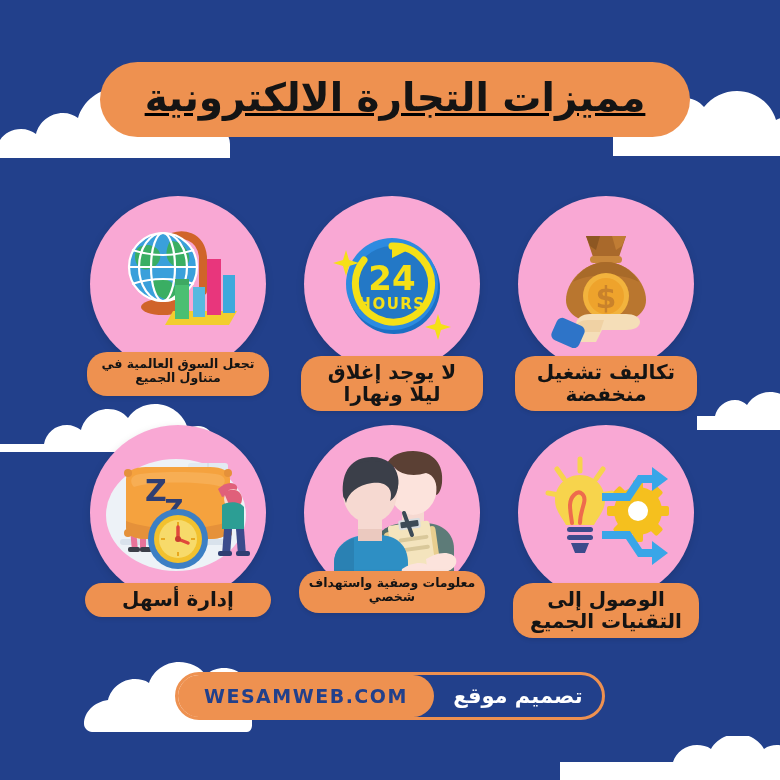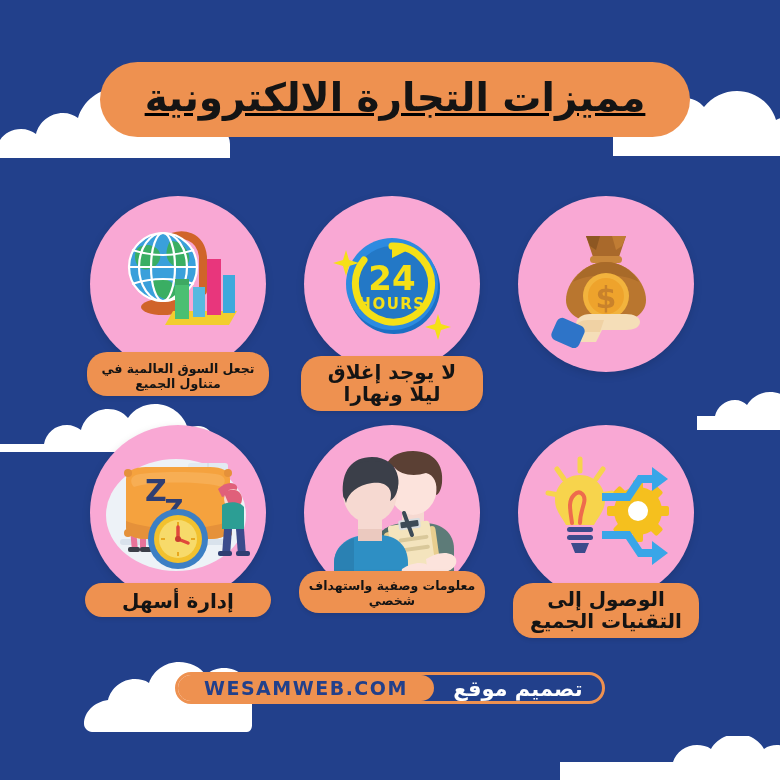--- a/index.html
+++ b/index.html
@@ -60,21 +60,21 @@
     z-index:2;
   }
   .circle svg { display:block; }
 
   .label-pill {
     position:absolute;
     left:50%;
     transform:translateX(-50%);
     background:#EE9150;
     border-radius:20px;
-    display:flex; align-items:flex-end; justify-content:center;
+    display:flex; align-items:flex-start; justify-content:center;
     text-align:center;
     padding:5px 9px;
     z-index:5;
     box-shadow:0 2px 4px rgba(0,0,0,0.10);
   }
   .label-text {
     color:#141414;
     font-weight:bold;
     font-size:20px;
     line-height:1.12;
@@ -89,24 +89,24 @@
 
   
   .row2 { top:425px; }
   .row2 .label-pill { top:158px; width:186px; min-height:34px; }
   .row2 .label-pill.two-line { top:146px; min-height:42px; }
 
   
   .footer {
     position:absolute;
     left:175px; top:672px;
-    width:430px; height:32px;
+    width:430px; height:48px;
     border:3px solid #EE9150;
     border-radius:24px;
-    display:flex; align-items:flex-end;
+    display:flex; align-items:center;
     z-index:6;
     background:transparent;
   }
   .footer-brand {
     height:100%;
     background:#EE9150;
     border-radius:24px;
     display:flex; align-items:center; justify-content:center;
     padding:0 26px;
     margin-right:0;
@@ -201,20 +201,23 @@
 
           <circle cx="64" cy="76" r="23" fill="#F2B33D"></circle>
           <circle cx="64" cy="76" r="18" fill="#EEA32C"></circle>
           <text x="64" y="88" font-size="30" font-weight="bold" fill="#C9822B" text-anchor="middle" font-family="DejaVu Sans, sans-serif">$</text>
 
           <path fill="#F5DEB8" d="M34,105 C34,98 40,94 48,94 L84,94 C92,94 98,97 98,102 C98,107 92,110 84,110 L60,110 L54,122 L34,122 Z"></path>
           <path fill="#F0D2A4" d="M34,108 C34,103 39,100 46,100 L62,100 L58,112 L34,112 Z"></path>
           <rect x="11" y="101" width="30" height="24" rx="6" fill="#2E74C8" transform="rotate(24 26 113)"></rect>
         </svg>
       </span>
+    </div>
+    <div class="label-pill">
+      <div class="label-text">تكاليف تشغيل منخفضة</div>
     </div>
   </div>
 
   <div class="card row1" style="left:304px;">
     <div class="circle">
       <span>
         <svg width="132" height="132" viewBox="0 0 132 132">
           <circle cx="68" cy="70" r="46" fill="#1C6FC4"></circle>
           <circle cx="66" cy="66" r="46" fill="#2D8BE0"></circle>
           <circle cx="66" cy="66" r="38" fill="#2378C6"></circle>

